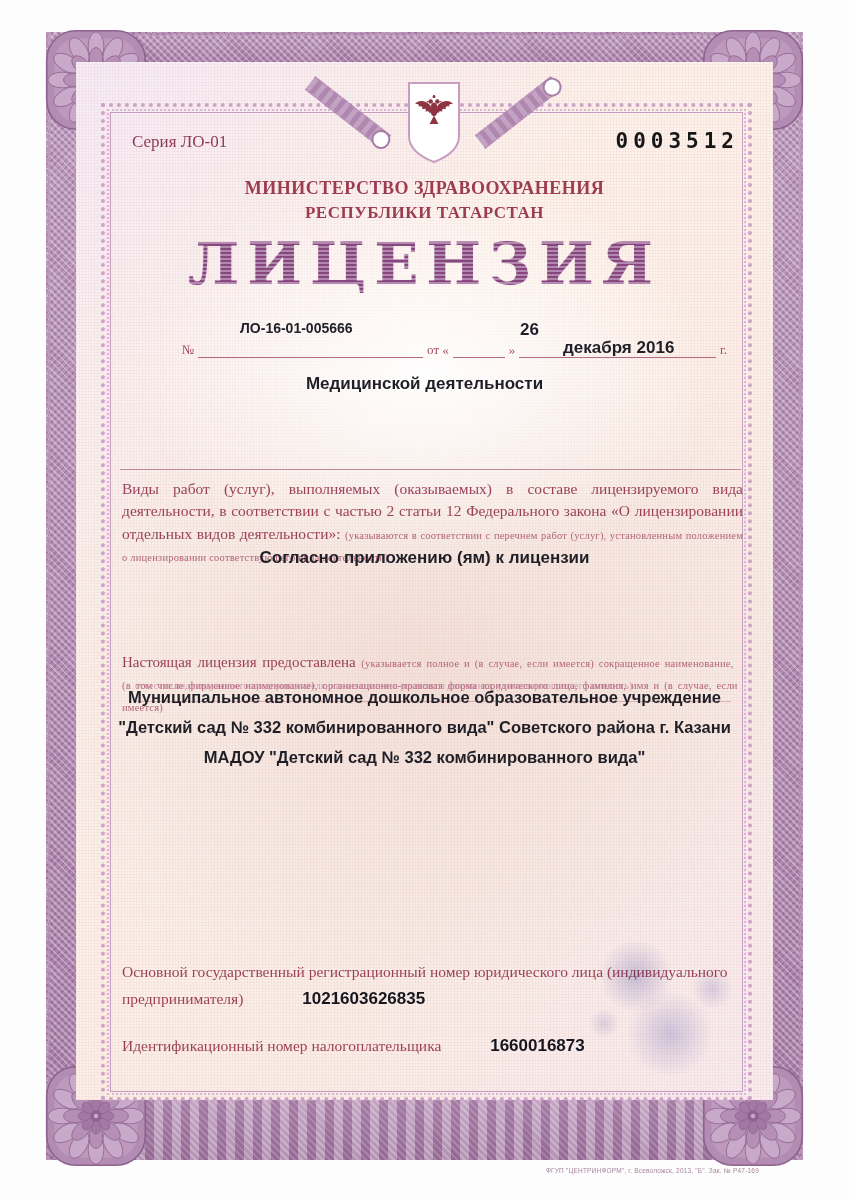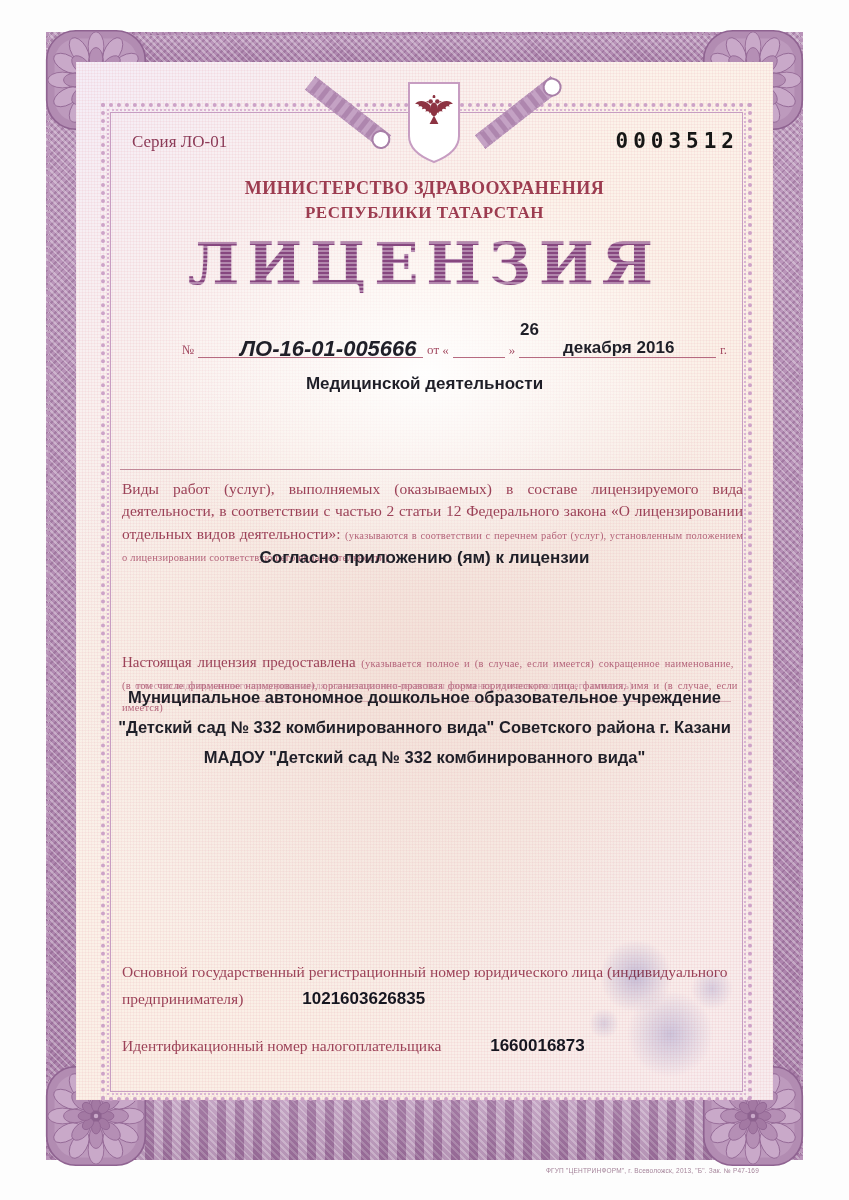--- a/index.html
+++ b/index.html
@@ -70,21 +70,21 @@
     font-size:21px;letter-spacing:5px;color:#161616;}
   .ministry{left:0;right:0;text-align:center;font-weight:bold;color:#9c3c50;letter-spacing:.5px;}
   .ministry.l1{top:178px;font-size:18px;}
   .ministry.l2{top:203px;font-size:17px;}
   .doc-title{left:0;right:0;top:230px;text-align:center;font-family:"DejaVu Serif",serif;
     font-weight:bold;font-size:58px;letter-spacing:8px;
     background:repeating-linear-gradient(0deg,#8e4c87 0 2px,#c9a2c5 2px 4px);
     -webkit-background-clip:text;background-clip:text;color:transparent;
     text-shadow:0 0 1px rgba(110,55,105,.25);}
   .bold-sans{font-family:"Liberation Sans",sans-serif;font-weight:bold;color:#1f1f28;}
-  .licno{left:240px;top:336px;font-size:22px;font-style:italic;}
+  .licno{left:240px;top:320px;font-size:14px;}
   .dday{left:520px;top:320px;font-size:17px;}
   .dmonth{left:563px;top:320px;font-size:17px;margin-top:18px;}
   .blankrow{left:178px;right:118px;top:342px;display:flex;align-items:flex-end;
     font-size:13px;color:#a34a62;}
   .blankrow .lbl{padding:0 4px;white-space:nowrap;}
   .blankrow .ul{display:inline-block;border-bottom:1px solid #b66a80;height:14px;}
   .ul.u1{flex:1.6;} .ul.u2{width:52px;} .ul.u3{flex:1.4;}
   .activity{left:0;right:0;top:374px;text-align:center;font-size:17px;}
   .naosush{left:178px;right:118px;top:399px;display:flex;align-items:flex-end;font-size:15px;color:#9c4258;}
   .naosush .ul{flex:1;border-bottom:1px solid #b66a80;height:14px;}

